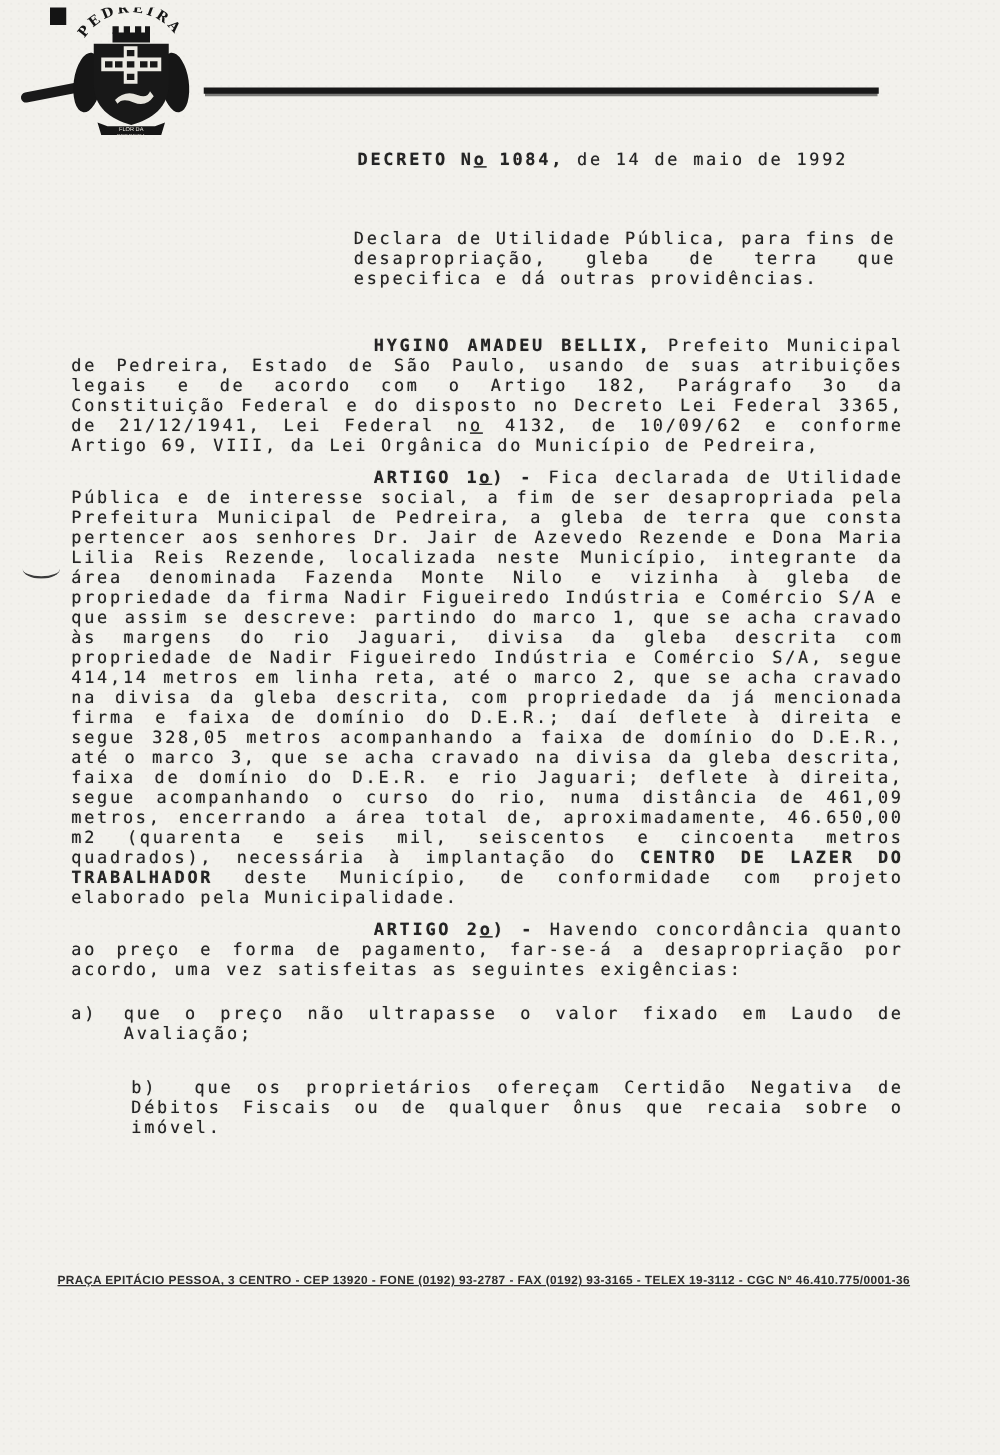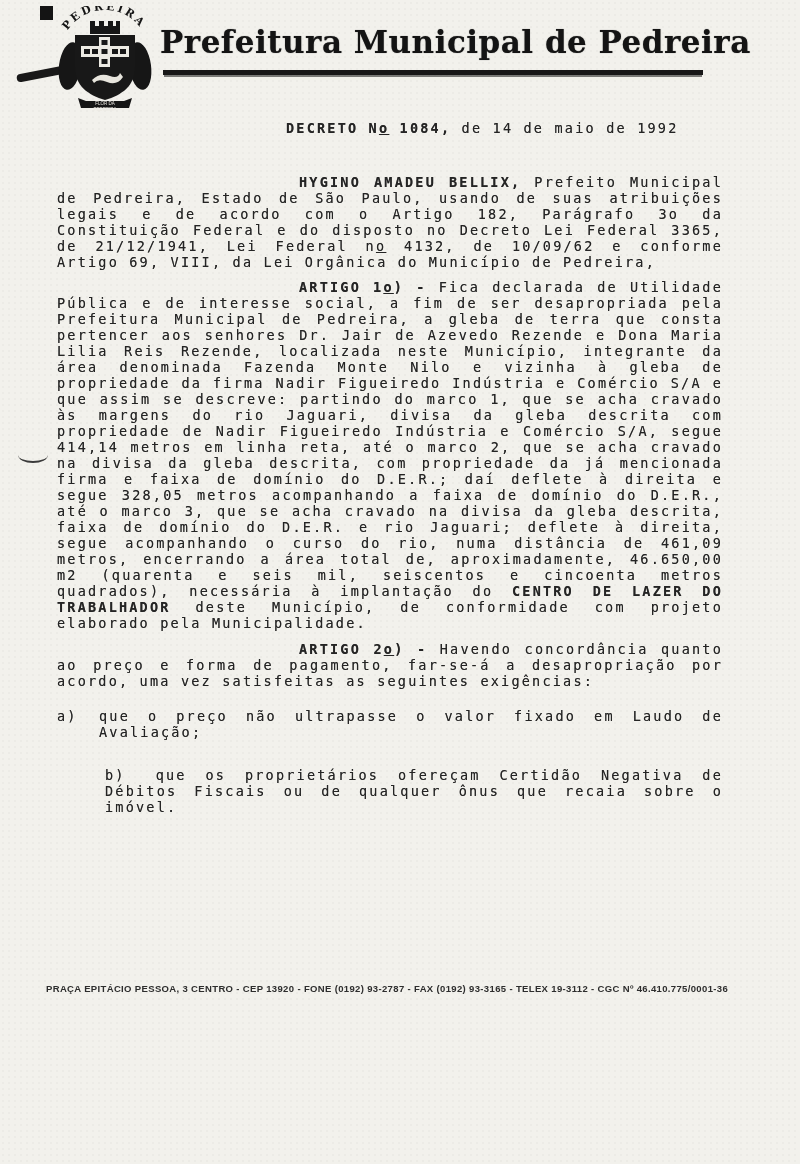--- a/index.html
+++ b/index.html
@@ -65,24 +65,24 @@
   .item-hanging .marker { position: absolute; left: 0; top: 0; }
   .inline-gap { display: inline-block; width: 30px; }
   
   .pen-mark {
     position: absolute; left: 18px; top: 447px; width: 30px; height: 14px;
     border-bottom: 2.5px solid #3a3a3a;
     border-radius: 0 0 50% 50%;
   }
   
   .footer-line {
-    position: absolute; left: 46px; top: 983px; width: 712px;
+    position: absolute; left: 46px; top: 1019px; width: 712px;
     font-family: "Liberation Sans", sans-serif;
     font-size: 9.5px; font-weight: bold; letter-spacing: 0.35px;
-    color: #2d2d2d; white-space: nowrap;
+    color: #2d2d2d; white-space: nowrap; text-decoration: underline;
   }
 </style>
 </head>
 <body>
 
 <div class="page">
 
   <div class="header">
 
     <div class="ink-blob"></div>
@@ -119,28 +119,28 @@
       <rect x="68" y="43" width="6" height="5" fill="#181818"></rect>
       <rect x="76" y="43" width="6" height="5" fill="#181818"></rect>
 
       <path d="M48,74 q8,-8 18,-4 q8,3 10,-3 l3,4 q-6,9 -16,5 q-9,-4 -13,1 z" fill="#e7e5dd"></path>
 
       <path d="M34,92 l8,3 h38 l8,-3 l-3,10 h-48 z" fill="#161616"></path>
       <text x="61" y="99" text-anchor="middle" font-family="Liberation Sans, sans-serif" font-size="4.5" fill="#ece9e2">FLOR DA</text>
       <text x="61" y="104.5" text-anchor="middle" font-family="Liberation Sans, sans-serif" font-size="4.5" fill="#ece9e2">PEDREIRA</text>
     </svg>
 
-    <div class="masthead-title">Prefeitura Municipal de Pedreira</div>
     <div class="masthead-rule"></div>
   </div>
 
   <div class="doc-body">
 
     <div class="decree-no"><span class="b">DECRETO N</span><span class="b ord">o</span><span class="b"> 1084,</span><span> de 14 de maio de 1992</span></div>
 
+    <div class="summary">Declara de Utilidade Pública, para fins de desapropriação, gleba de terra que especifica e dá outras providências.</div>
 
     <p class="preamble"><span class="b">HYGINO AMADEU BELLIX,</span><span> Prefeito Municipal de Pedreira, Estado de São Paulo, usando de suas atribuições legais e de acordo com o Artigo 182, Parágrafo 3o da Constituição Federal e do disposto no Decreto Lei Federal 3365, de 21/12/1941, Lei Federal n</span><span class="ord">o</span><span> 4132, de 10/09/62 e conforme Artigo 69, VIII, da Lei Orgânica do Município de Pedreira,</span></p>
 
 
     <p class="artigo"><span class="b">ARTIGO 1</span><span class="b ord">o</span><span class="b">) - </span><span>Fica declarada de Utilidade Pública e de interesse social, a fim de ser desapropriada pela Prefeitura Municipal de Pedreira, a gleba de terra que consta pertencer aos senhores Dr. Jair de Azevedo Rezende e Dona Maria Lilia Reis Rezende, localizada neste Município, integrante da área denominada Fazenda Monte Nilo e vizinha à gleba de propriedade da firma Nadir Figueiredo Indústria e Comércio S/A e que assim se descreve: partindo do marco 1, que se acha cravado às margens do rio Jaguari, divisa da gleba descrita com propriedade de Nadir Figueiredo Indústria e Comércio S/A, segue 414,14 metros em linha reta, até o marco 2, que se acha cravado na divisa da gleba descrita, com propriedade da já mencionada firma e faixa de domínio do D.E.R.; daí deflete à direita e segue 328,05 metros acompanhando a faixa de domínio do D.E.R., até o marco 3, que se acha cravado na divisa da gleba descrita, faixa de domínio do D.E.R. e rio Jaguari; deflete à direita, segue acompanhando o curso do rio, numa distância de 461,09 metros, encerrando a área total de, aproximadamente, 46.650,00 m2 (quarenta e seis mil, seiscentos e cincoenta metros quadrados), necessária à implantação do </span><span class="b">CENTRO DE LAZER DO TRABALHADOR</span><span> deste Município, de conformidade com projeto elaborado pela Municipalidade.</span></p>
 
     <p class="artigo"><span class="b">ARTIGO 2</span><span class="b ord">o</span><span class="b">) - </span><span>Havendo concordância quanto ao preço e forma de pagamento, far-se-á a desapropriação por acordo, uma vez satisfeitas as seguintes exigências:</span></p>
 
     <p class="item item-hanging"><span class="marker">a)</span><span>que o preço não ultrapasse o valor fixado em Laudo de Avaliação;</span></p>
 

